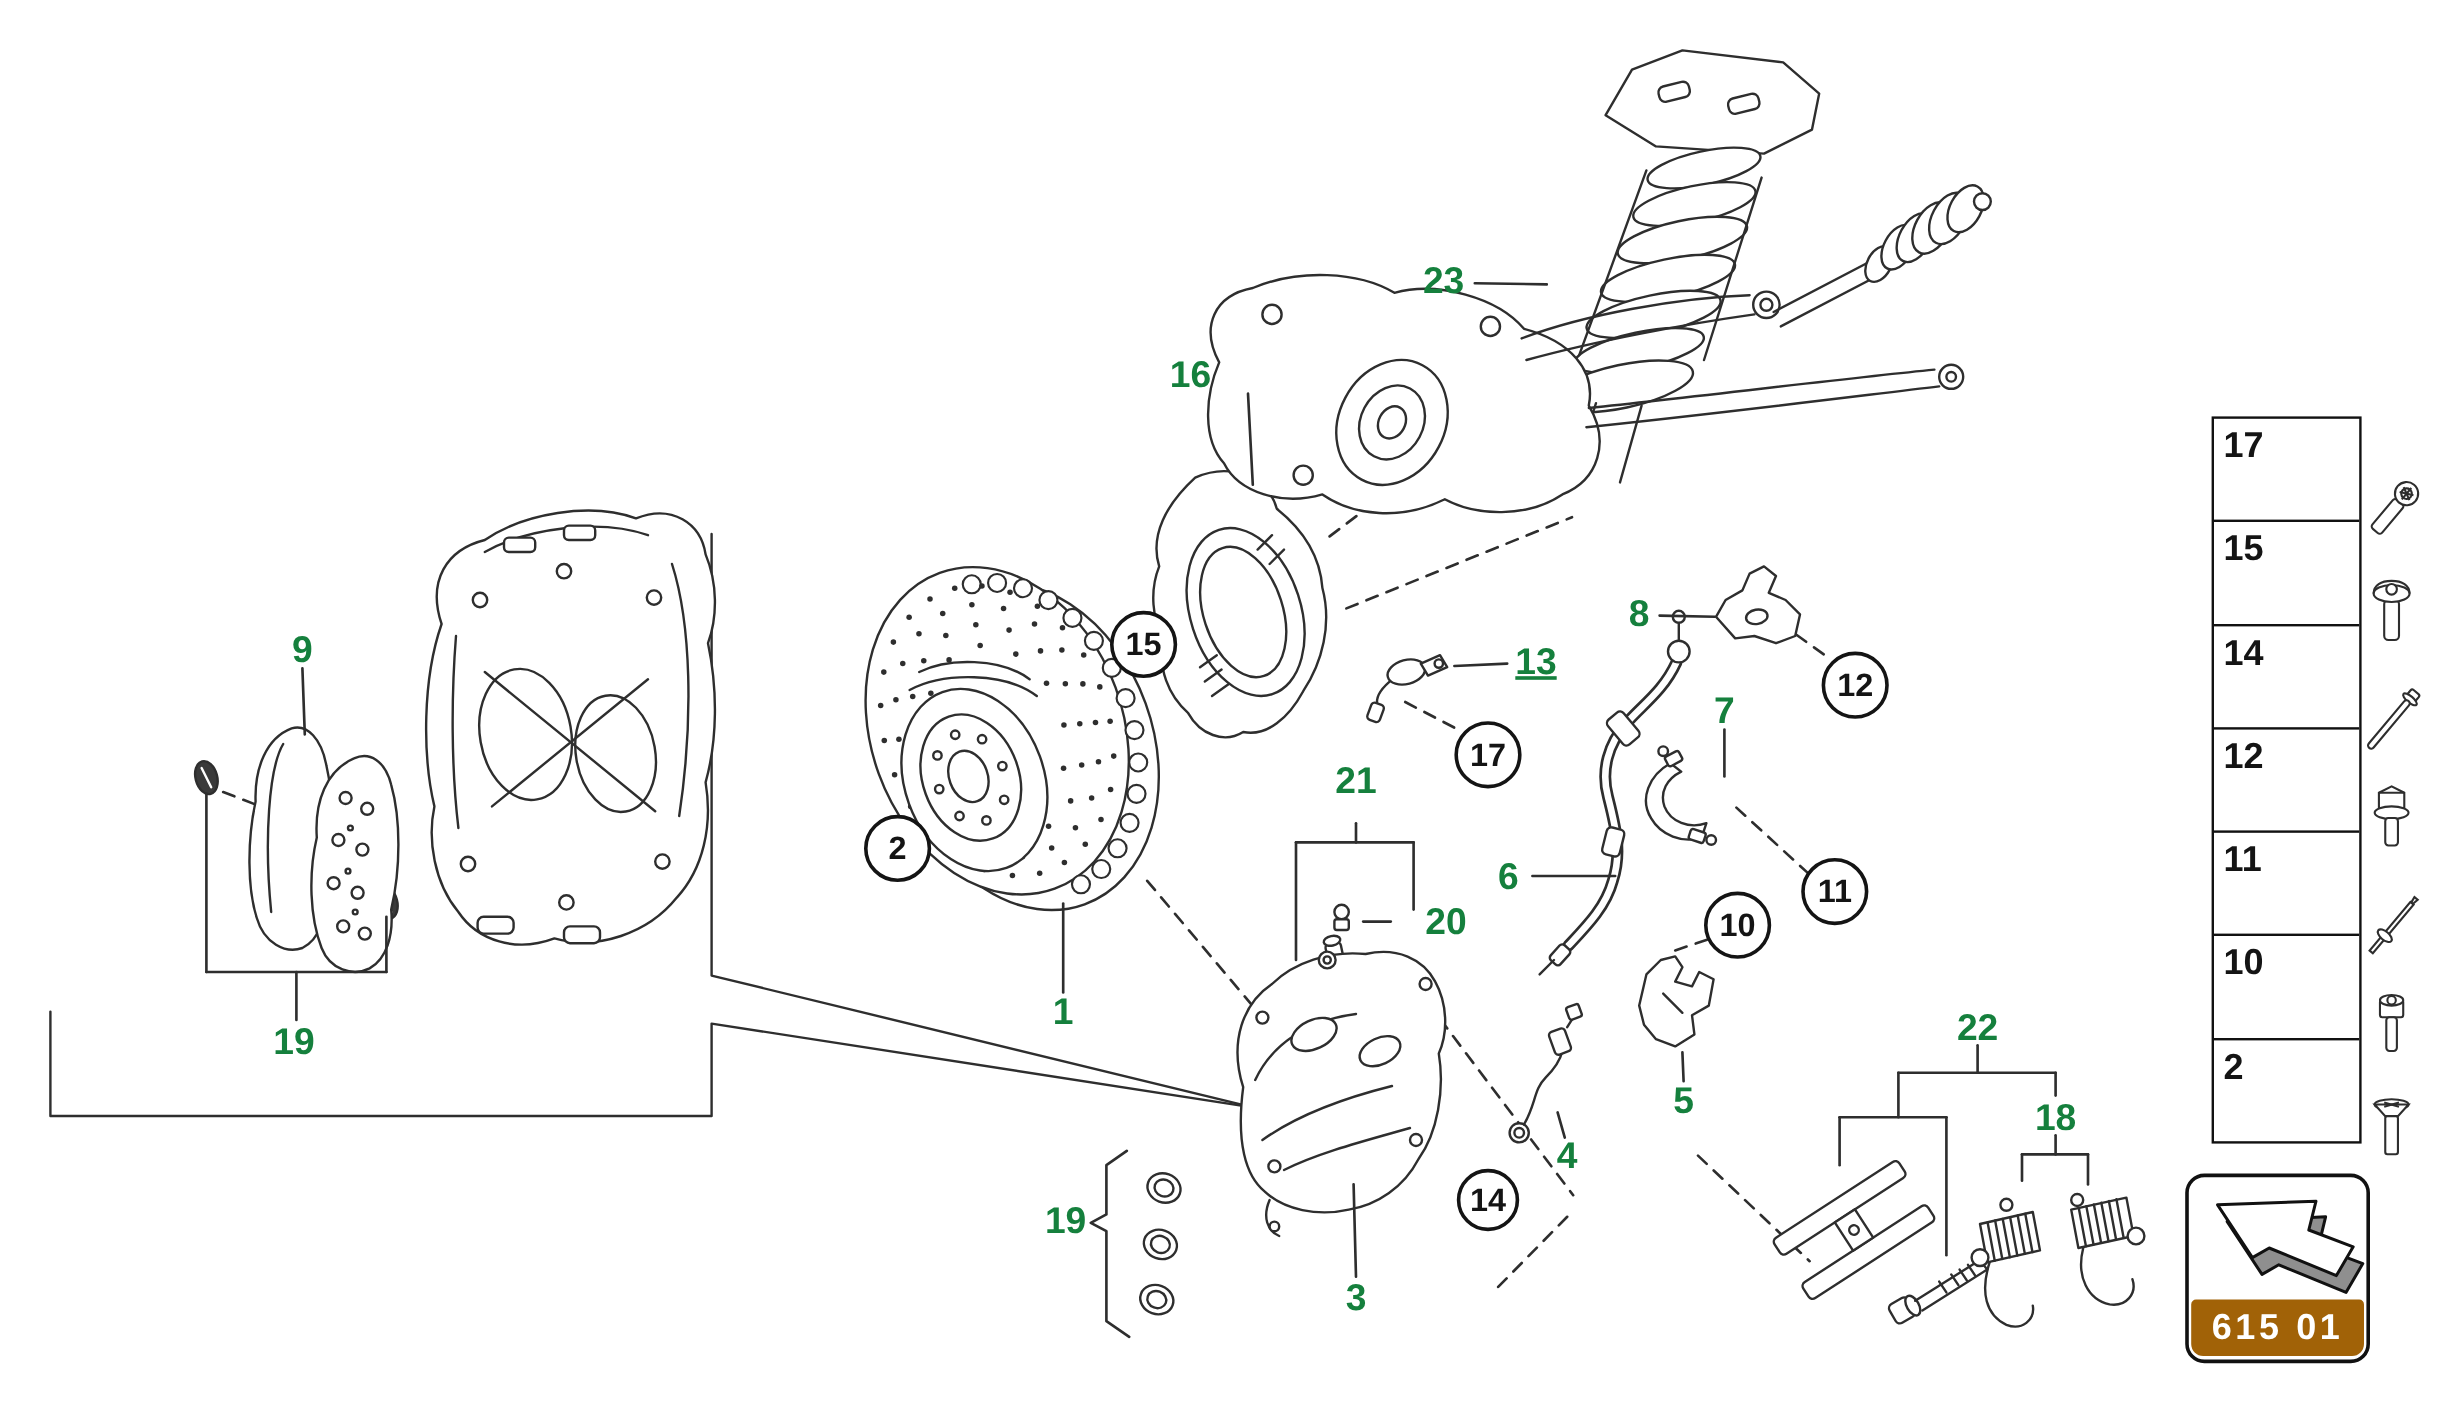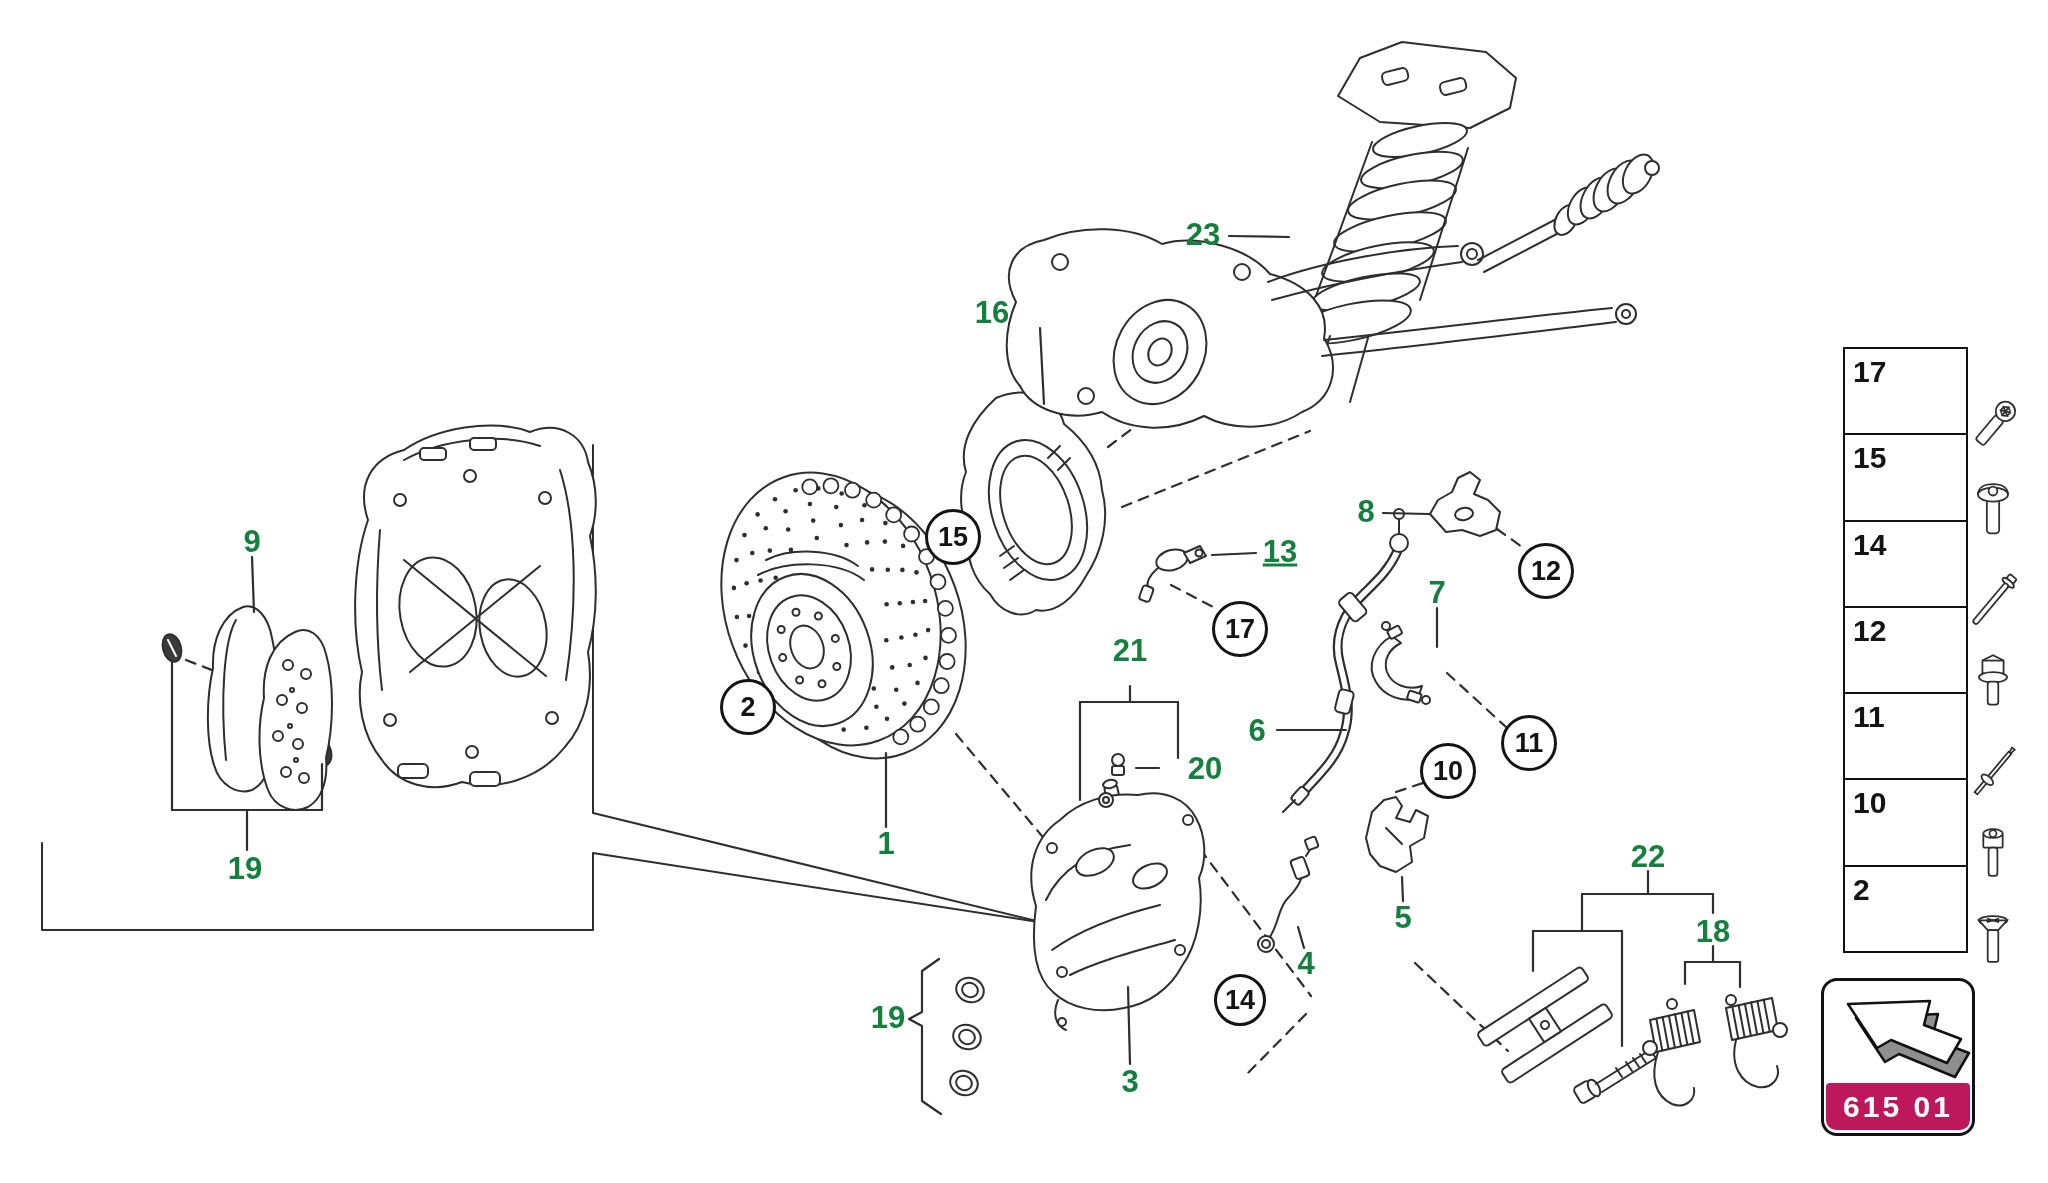--- a/index.html
+++ b/index.html
@@ -17,21 +17,21 @@
   
   .legend{position:absolute;left:1843px;top:347px;width:125px;height:606px;
           border:2.5px solid #111;box-sizing:border-box;display:flex;flex-direction:column;background:#fff;}
   .legend-row{flex:1;position:relative;border-bottom:2.5px solid #111;}
   .legend-row:last-child{border-bottom:none;}
   .legend-num{position:absolute;left:8px;top:8px;font-weight:bold;font-size:30px;line-height:1;}
   .legend-icon{position:absolute;right:2px;top:50%;transform:translateY(-50%);}
   
   .badge{position:absolute;left:1821px;top:978px;width:154px;height:158px;box-sizing:border-box;
          border:3.5px solid #111;border-radius:16px;background:#fff;overflow:hidden;}
-  .badge-bar{position:absolute;left:2px;right:2px;bottom:3px;height:47px;background:#be185d;
+  .badge-bar{position:absolute;left:2px;right:2px;bottom:3px;height:47px;background:#a16207;
              border-radius:4px 4px 10px 10px;display:flex;align-items:center;justify-content:center;}
   .badge-code{color:#fff;font-weight:bold;font-size:30px;letter-spacing:3px;}
   .badge-arrow{position:absolute;left:0;top:0;}
 </style>
 </head>
 <body>
 
 <div class="stage">
 
   <svg id="art" width="2048" height="1183" viewBox="0 0 2048 1183" fill="none" stroke="#2e2e2e" stroke-width="2" stroke-linecap="round" stroke-linejoin="round">

